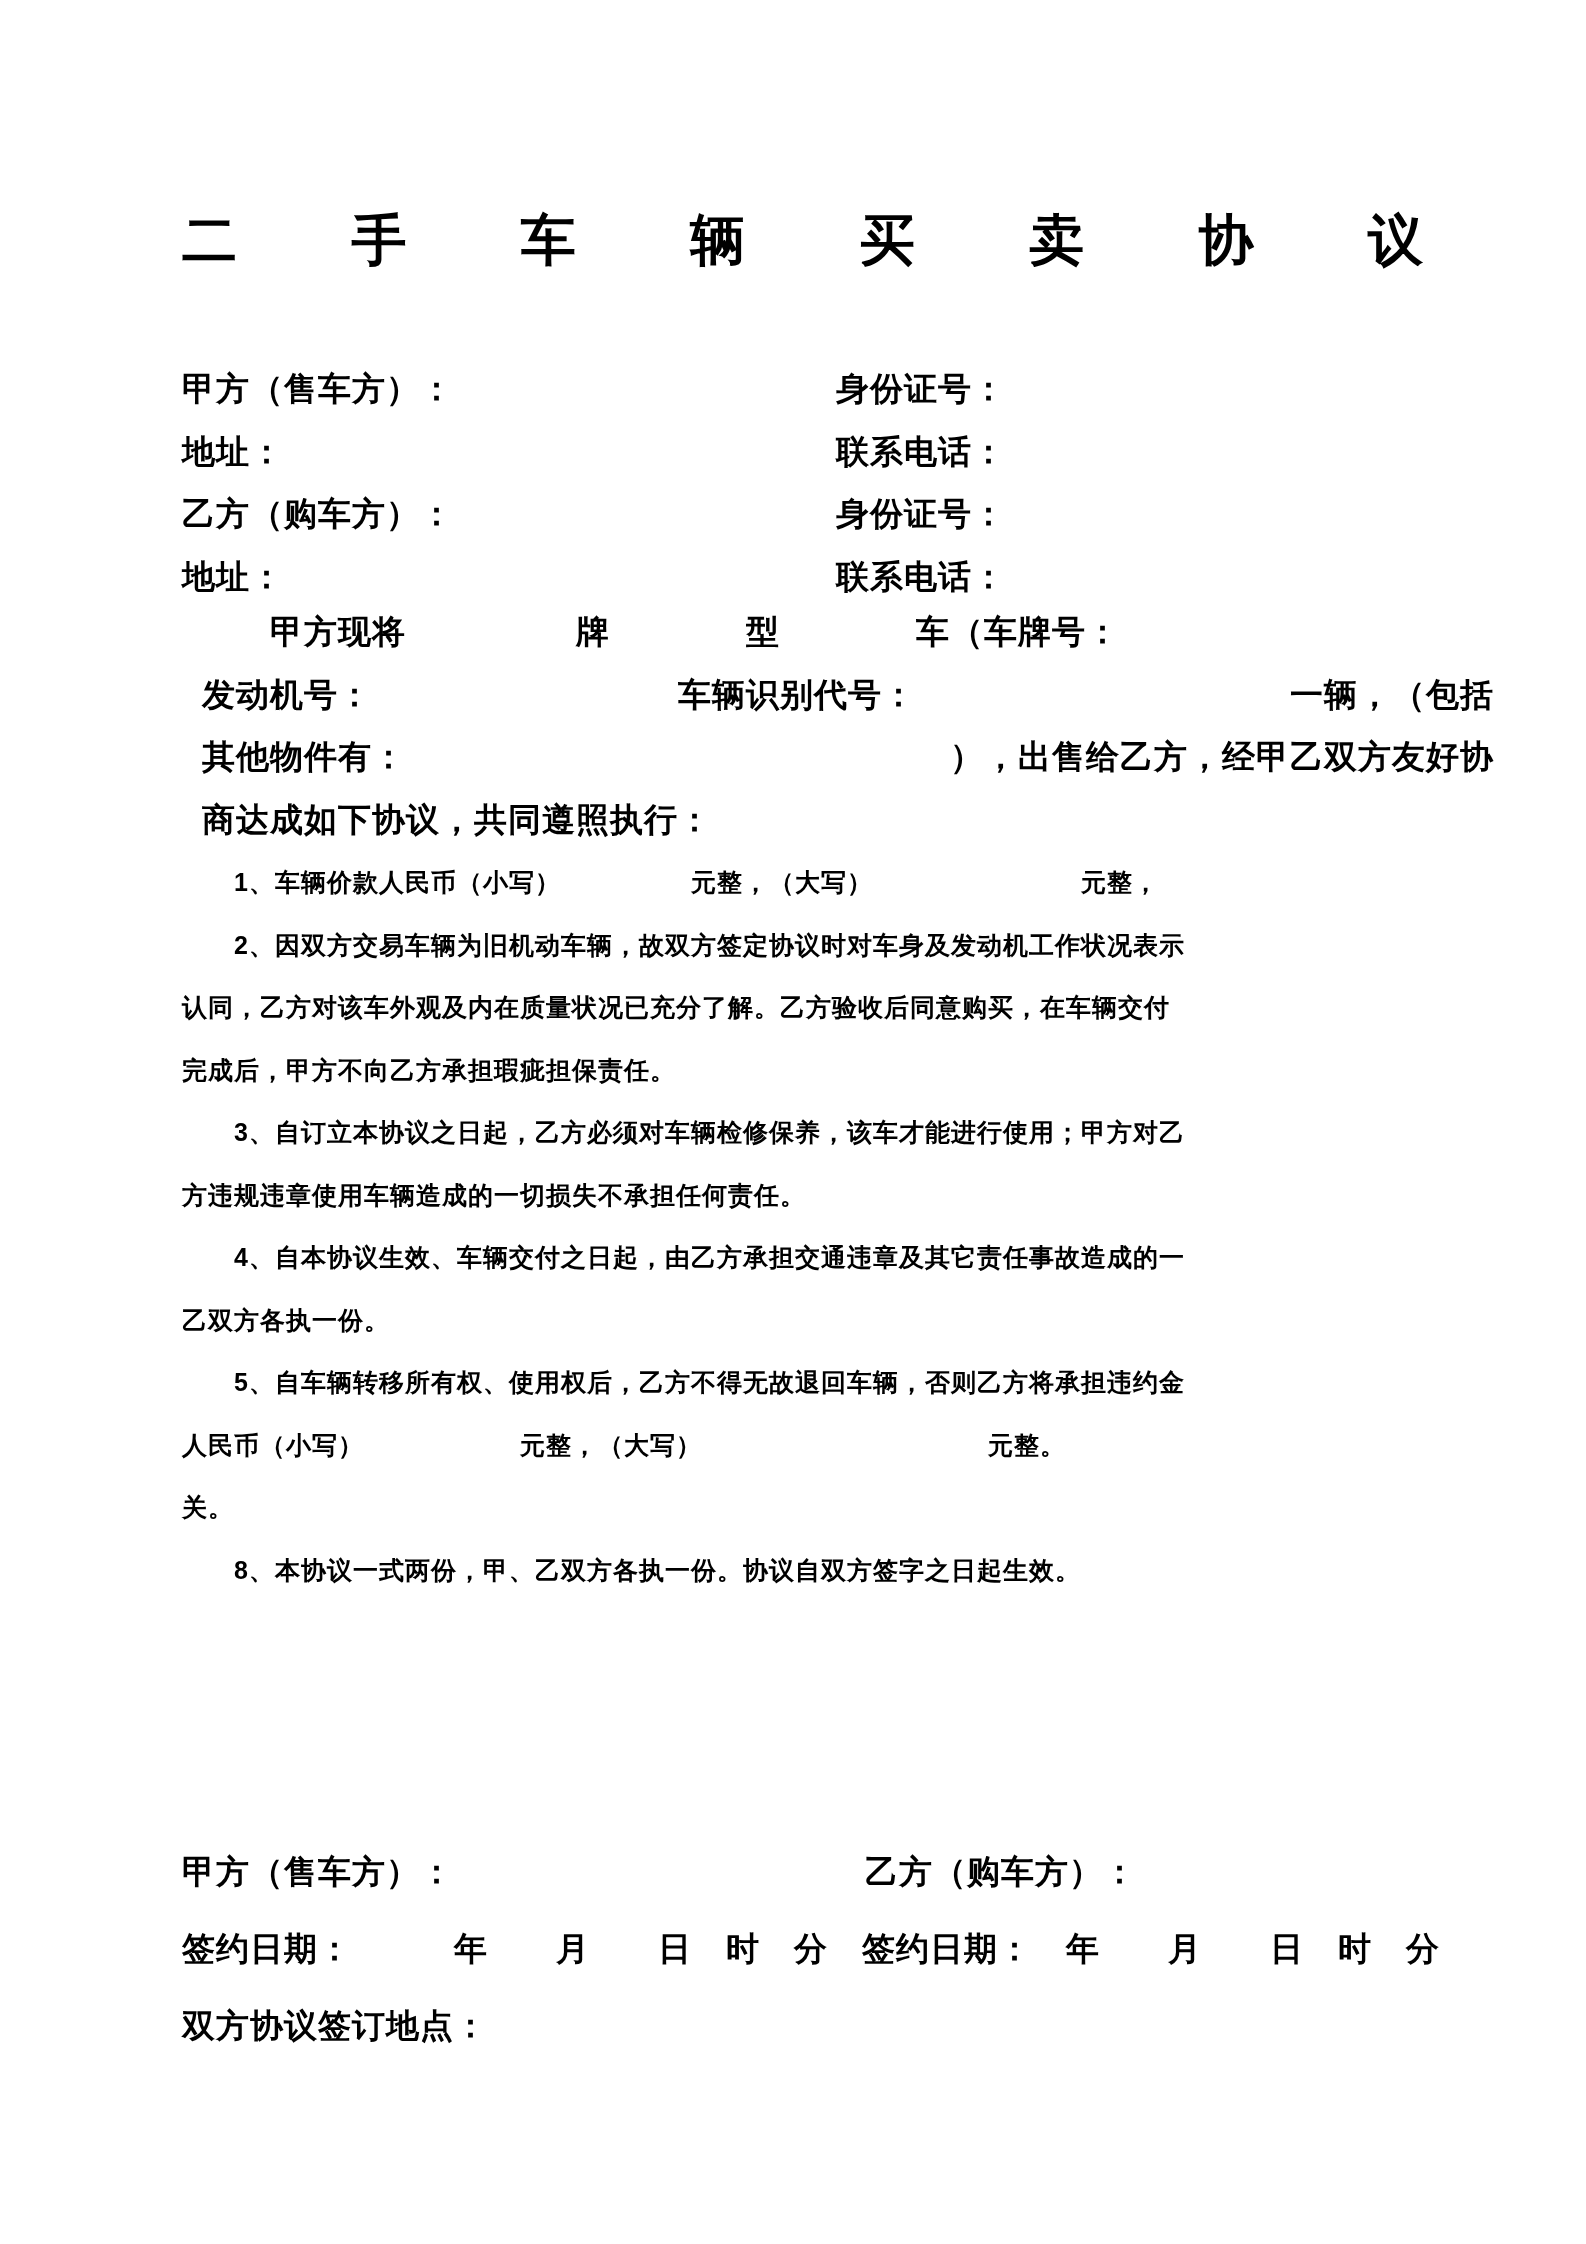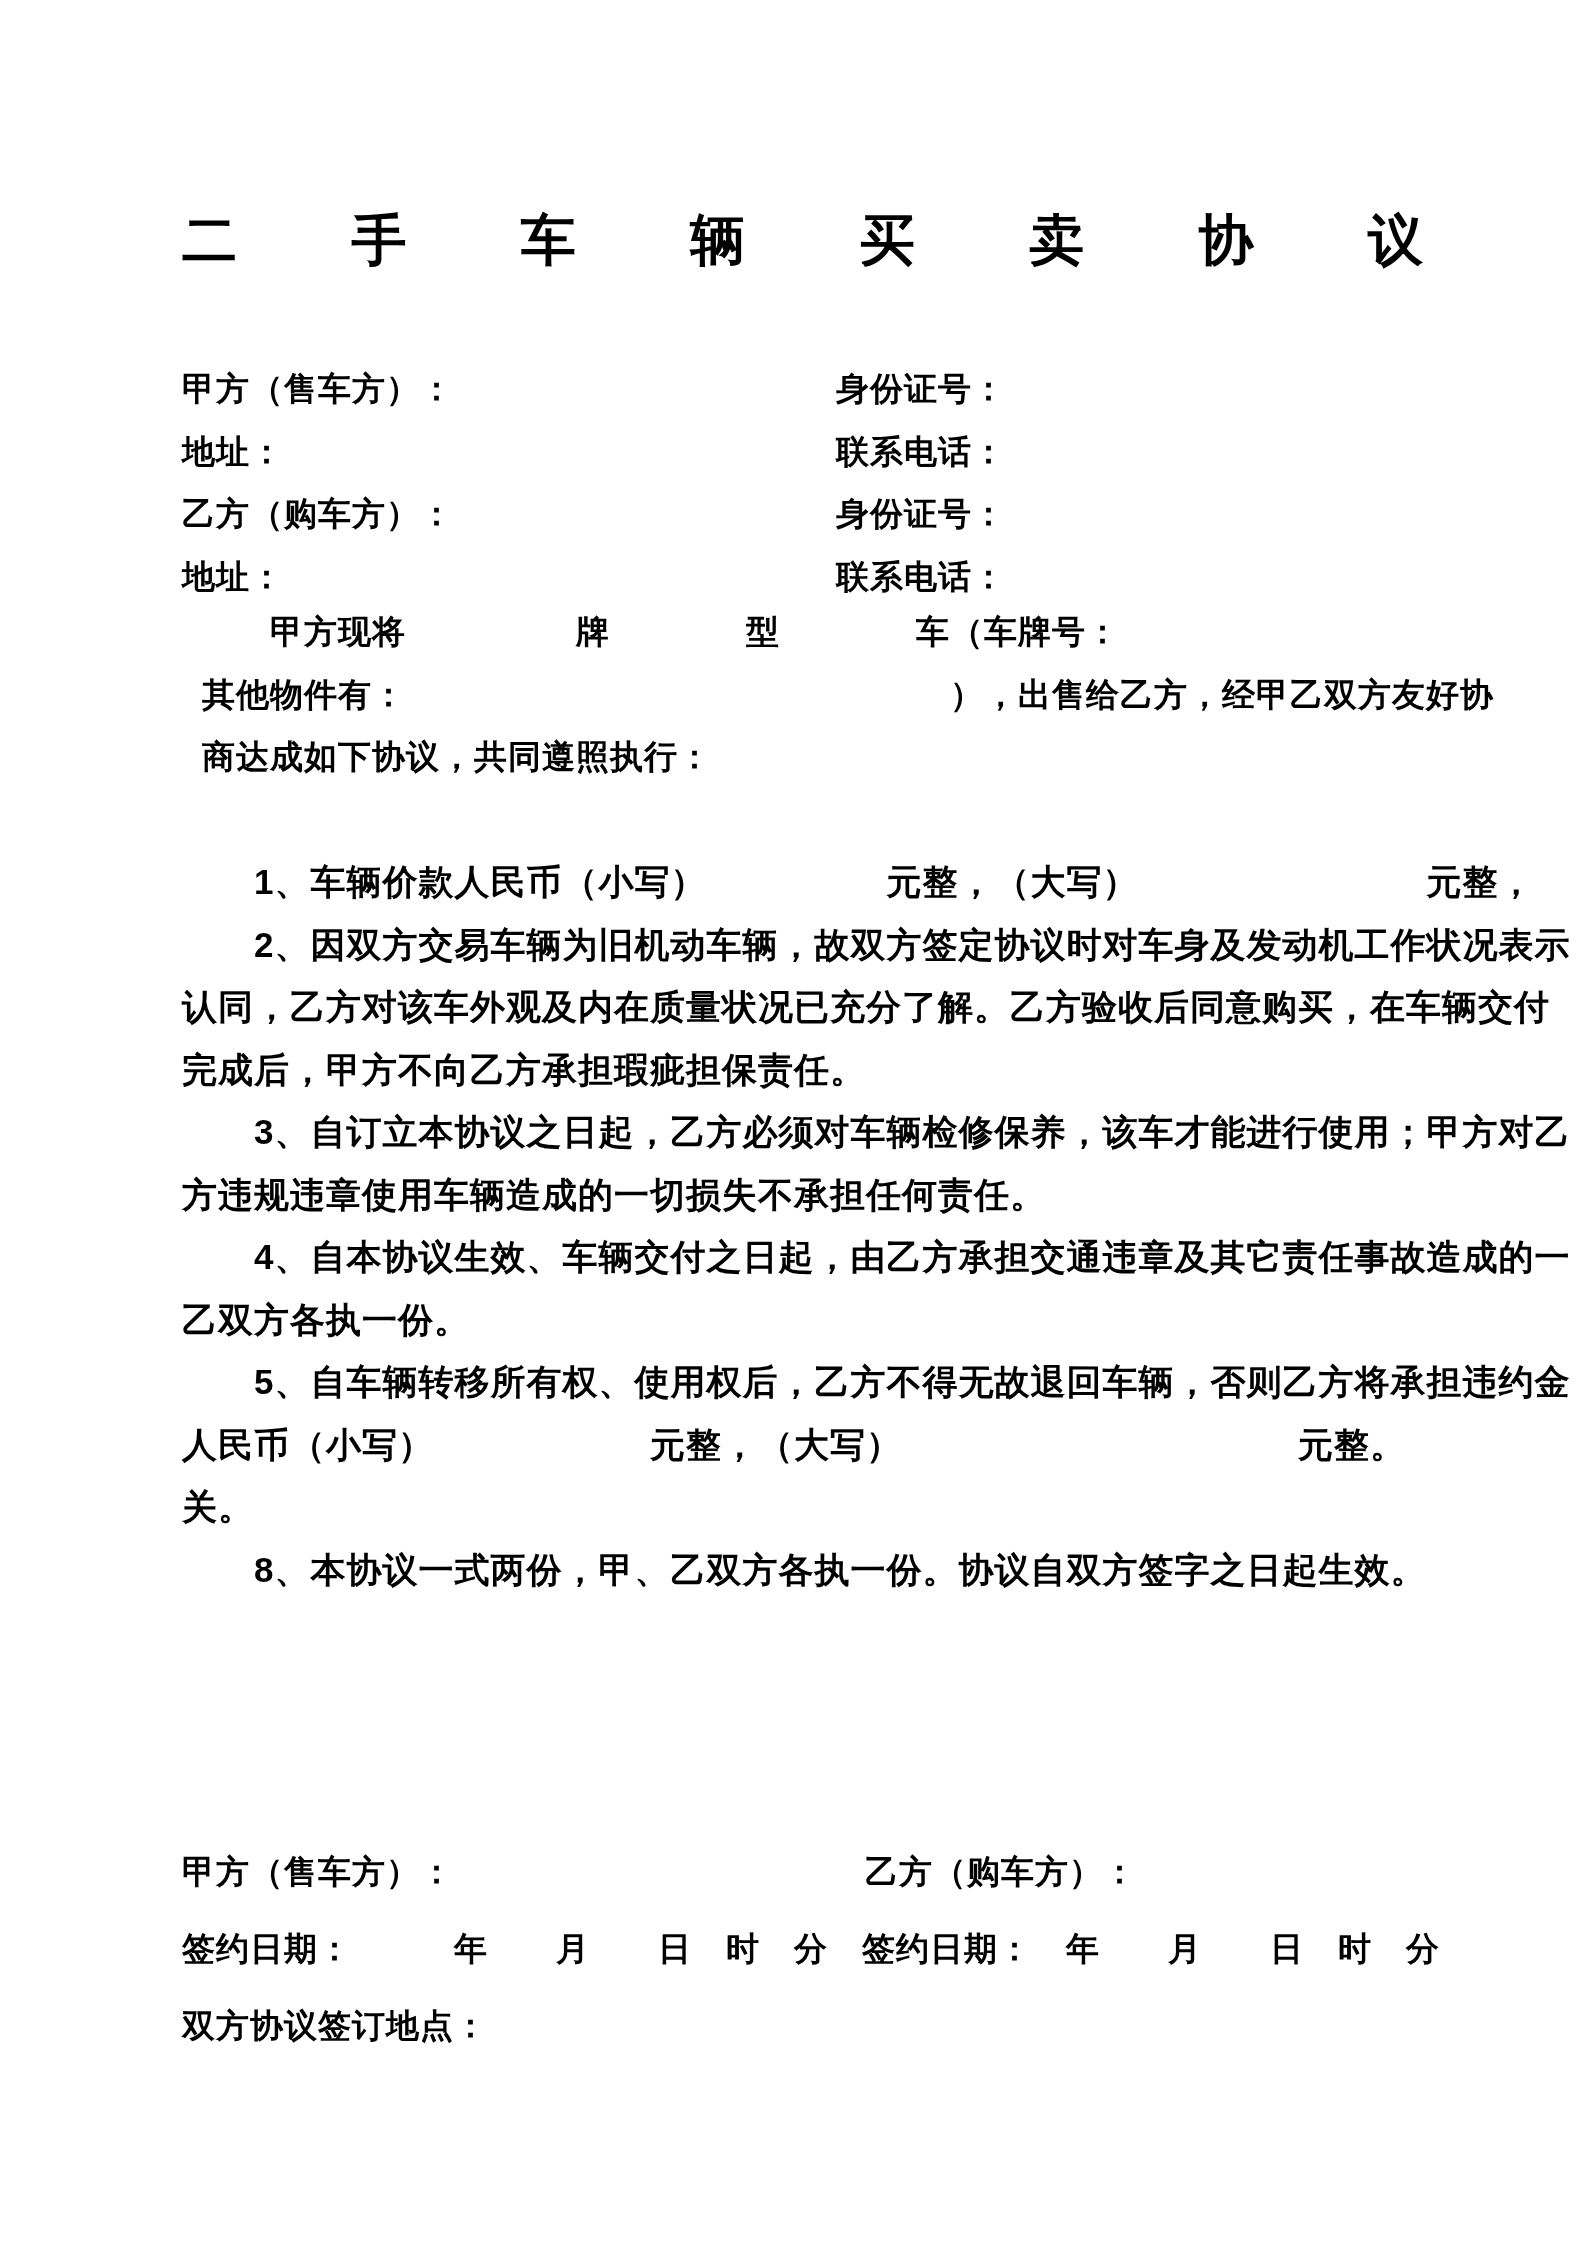--- a/index.html
+++ b/index.html
@@ -47,21 +47,21 @@
     left: 182px;
     top: 601px;
     font-size: 33px;
     letter-spacing: 1px;
     margin-left: 20px;
   }
   .clauses {
     position: absolute;
     left: 182px;
     top: 851px;
-    font-size: 35px;
+    font-size: 25px;
     letter-spacing: 1px;
   }
   .line {
     height: 62.5px;
     line-height: 62.5px;
     white-space: nowrap;
   }
   .signature {
     position: absolute;
     left: 182px;
@@ -112,20 +112,21 @@
       <span class="right">身份证号：</span>
     </div>
     <div class="info-row">
       <span class="left">地址：</span>
       <span class="right">联系电话：</span>
     </div>
   </div>
 
   <div class="preamble">
     <div class="line">　　甲方现将　　　　　牌　　　　型　　　　车（车牌号：</div>
+    <div class="line">发动机号：　　　　　　　　　车辆识别代号：　　　　　　　　　　　一辆，（包括</div>
     <div class="line">其他物件有：　　　　　　　　　　　　　　　　），出售给乙方，经甲乙双方友好协</div>
     <div class="line">商达成如下协议，共同遵照执行：</div>
   </div>
 
   <div class="clauses">
     <div class="line">　　1、车辆价款人民币（小写）　　　　　元整，（大写）　　　　　　　　元整，</div>
     <div class="line">　　2、因双方交易车辆为旧机动车辆，故双方签定协议时对车身及发动机工作状况表示</div>
     <div class="line">认同，乙方对该车外观及内在质量状况已充分了解。乙方验收后同意购买，在车辆交付</div>
     <div class="line">完成后，甲方不向乙方承担瑕疵担保责任。</div>
     <div class="line">　　3、自订立本协议之日起，乙方必须对车辆检修保养，该车才能进行使用；甲方对乙</div>

